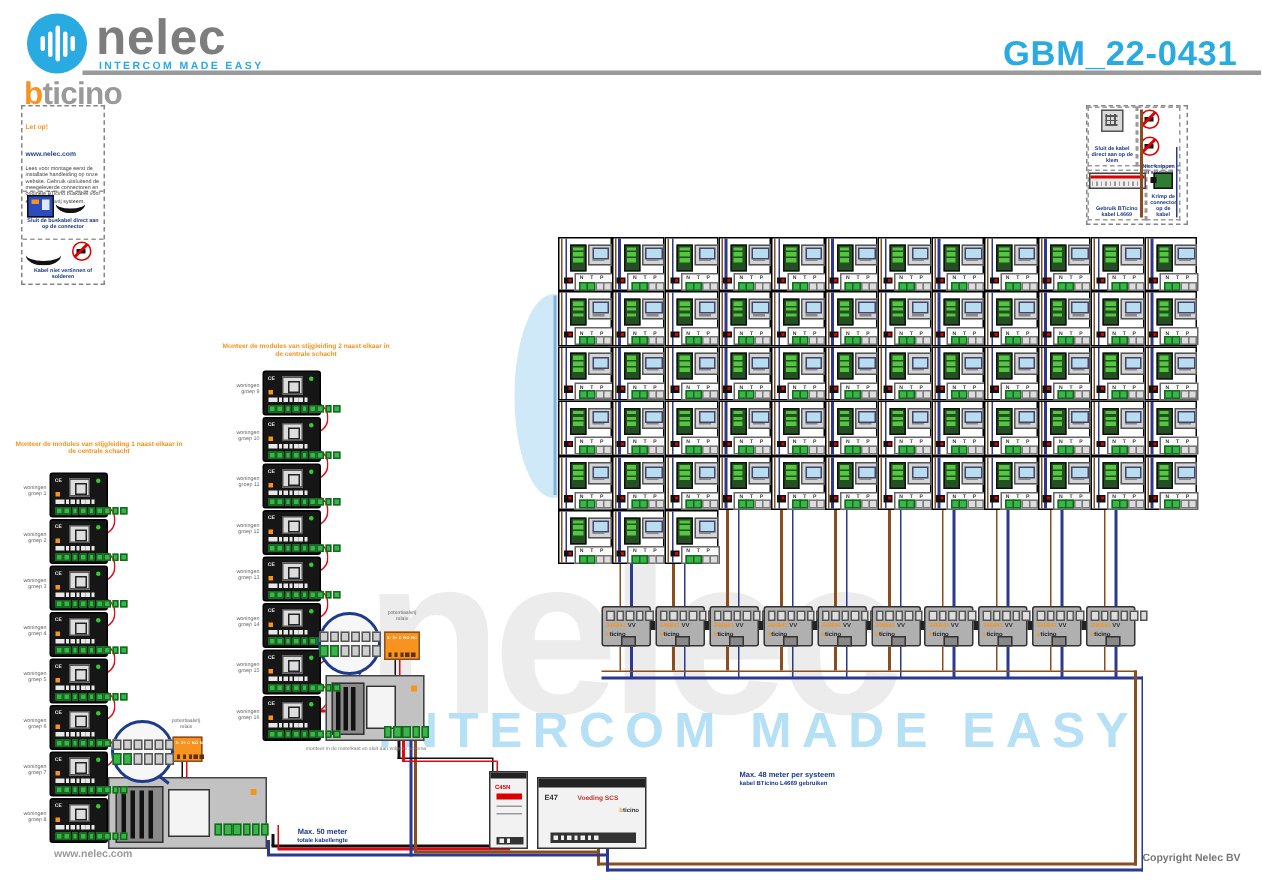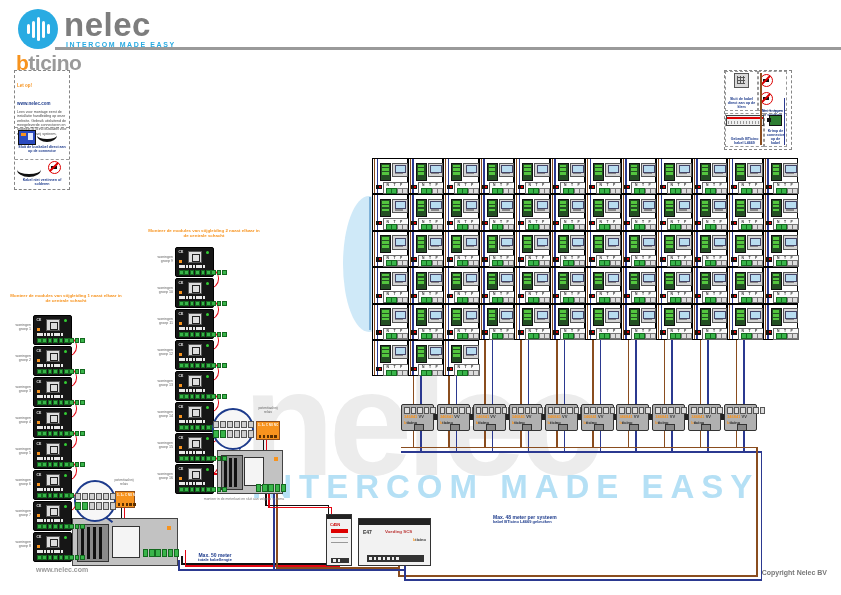--- a/index.html
+++ b/index.html
@@ -133,20 +133,21 @@
     <i style="height:10px"></i>
       <i style="height:17px"></i>
       <i style="height:24px"></i>
       <i style="height:17px"></i>
       <i style="height:10px"></i>
   </div>
   <div class="abs" id="brand">nelec</div>
   <div class="abs" id="tagline">INTERCOM MADE EASY</div>
   <div class="abs" id="rule"></div>
   <div class="abs" id="bticino"><span class="b">b</span><span class="rest">ticino</span></div>
+  <div class="abs" id="doc-title">GBM_22-0431</div>
 
   <div class="abs dashedbox" id="note-box">
     <div class="sec" style="height:52px">
       <span class="h">Let op!</span>
       <span class="lnk">www.nelec.com</span>
       <div class="body">Lees voor montage eerst de installatie handleiding op onze website. Gebruik uitsluitend de meegeleverde connectoren en originele BTicino buskabel voor een storingsvrij systeem.</div>
     </div>
     <div class="sec" style="height:27px">
       <div class="bluedev" style="position:absolute;left:3px;top:2px"></div>
       <div class="cable" style="position:absolute;left:22px;top:1px;width:20px;height:10px"></div>

